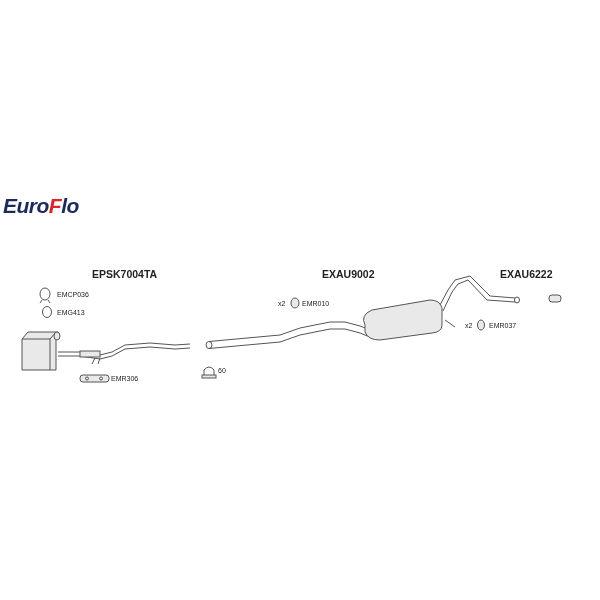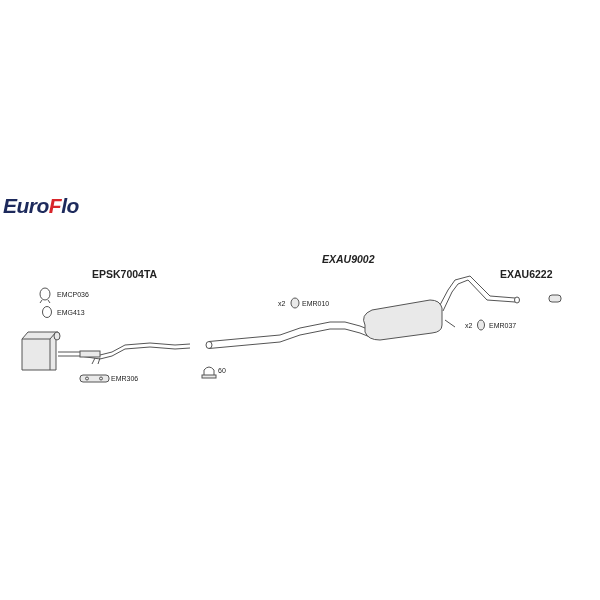--- a/index.html
+++ b/index.html
@@ -11,21 +11,21 @@
   svg.diagram { position:absolute; left:0; top:0; }
   .stroke { fill:none; stroke:#555; stroke-width:1; }
   .fillpart { fill:#e9e9e9; stroke:#555; stroke-width:1; }
 </style>
 </head>
 <body>
 
 <div class="logo"><span>Euro</span><span class="accent">F</span><span>lo</span></div>
 
 <div class="code" style="left:92px; top:224px;">EPSK7004TA</div>
-<div class="code" style="left:322px; top:209px;font-style:italic;">EXAU9002</div>
+<div class="code" style="left:322px; top:224px;">EXAU9002</div>
 <div class="code" style="left:500px; top:224px;">EXAU6222</div>
 
 <svg class="diagram" width="600" height="600" viewBox="0 0 600 600">
 
   <g>
     <ellipse cx="45" cy="294" rx="5" ry="6" class="stroke" stroke-width="2"></ellipse>
     <path d="M42 300 L40 303 M48 300 L50 303" class="stroke"></path>
   </g>
 
   <g>

